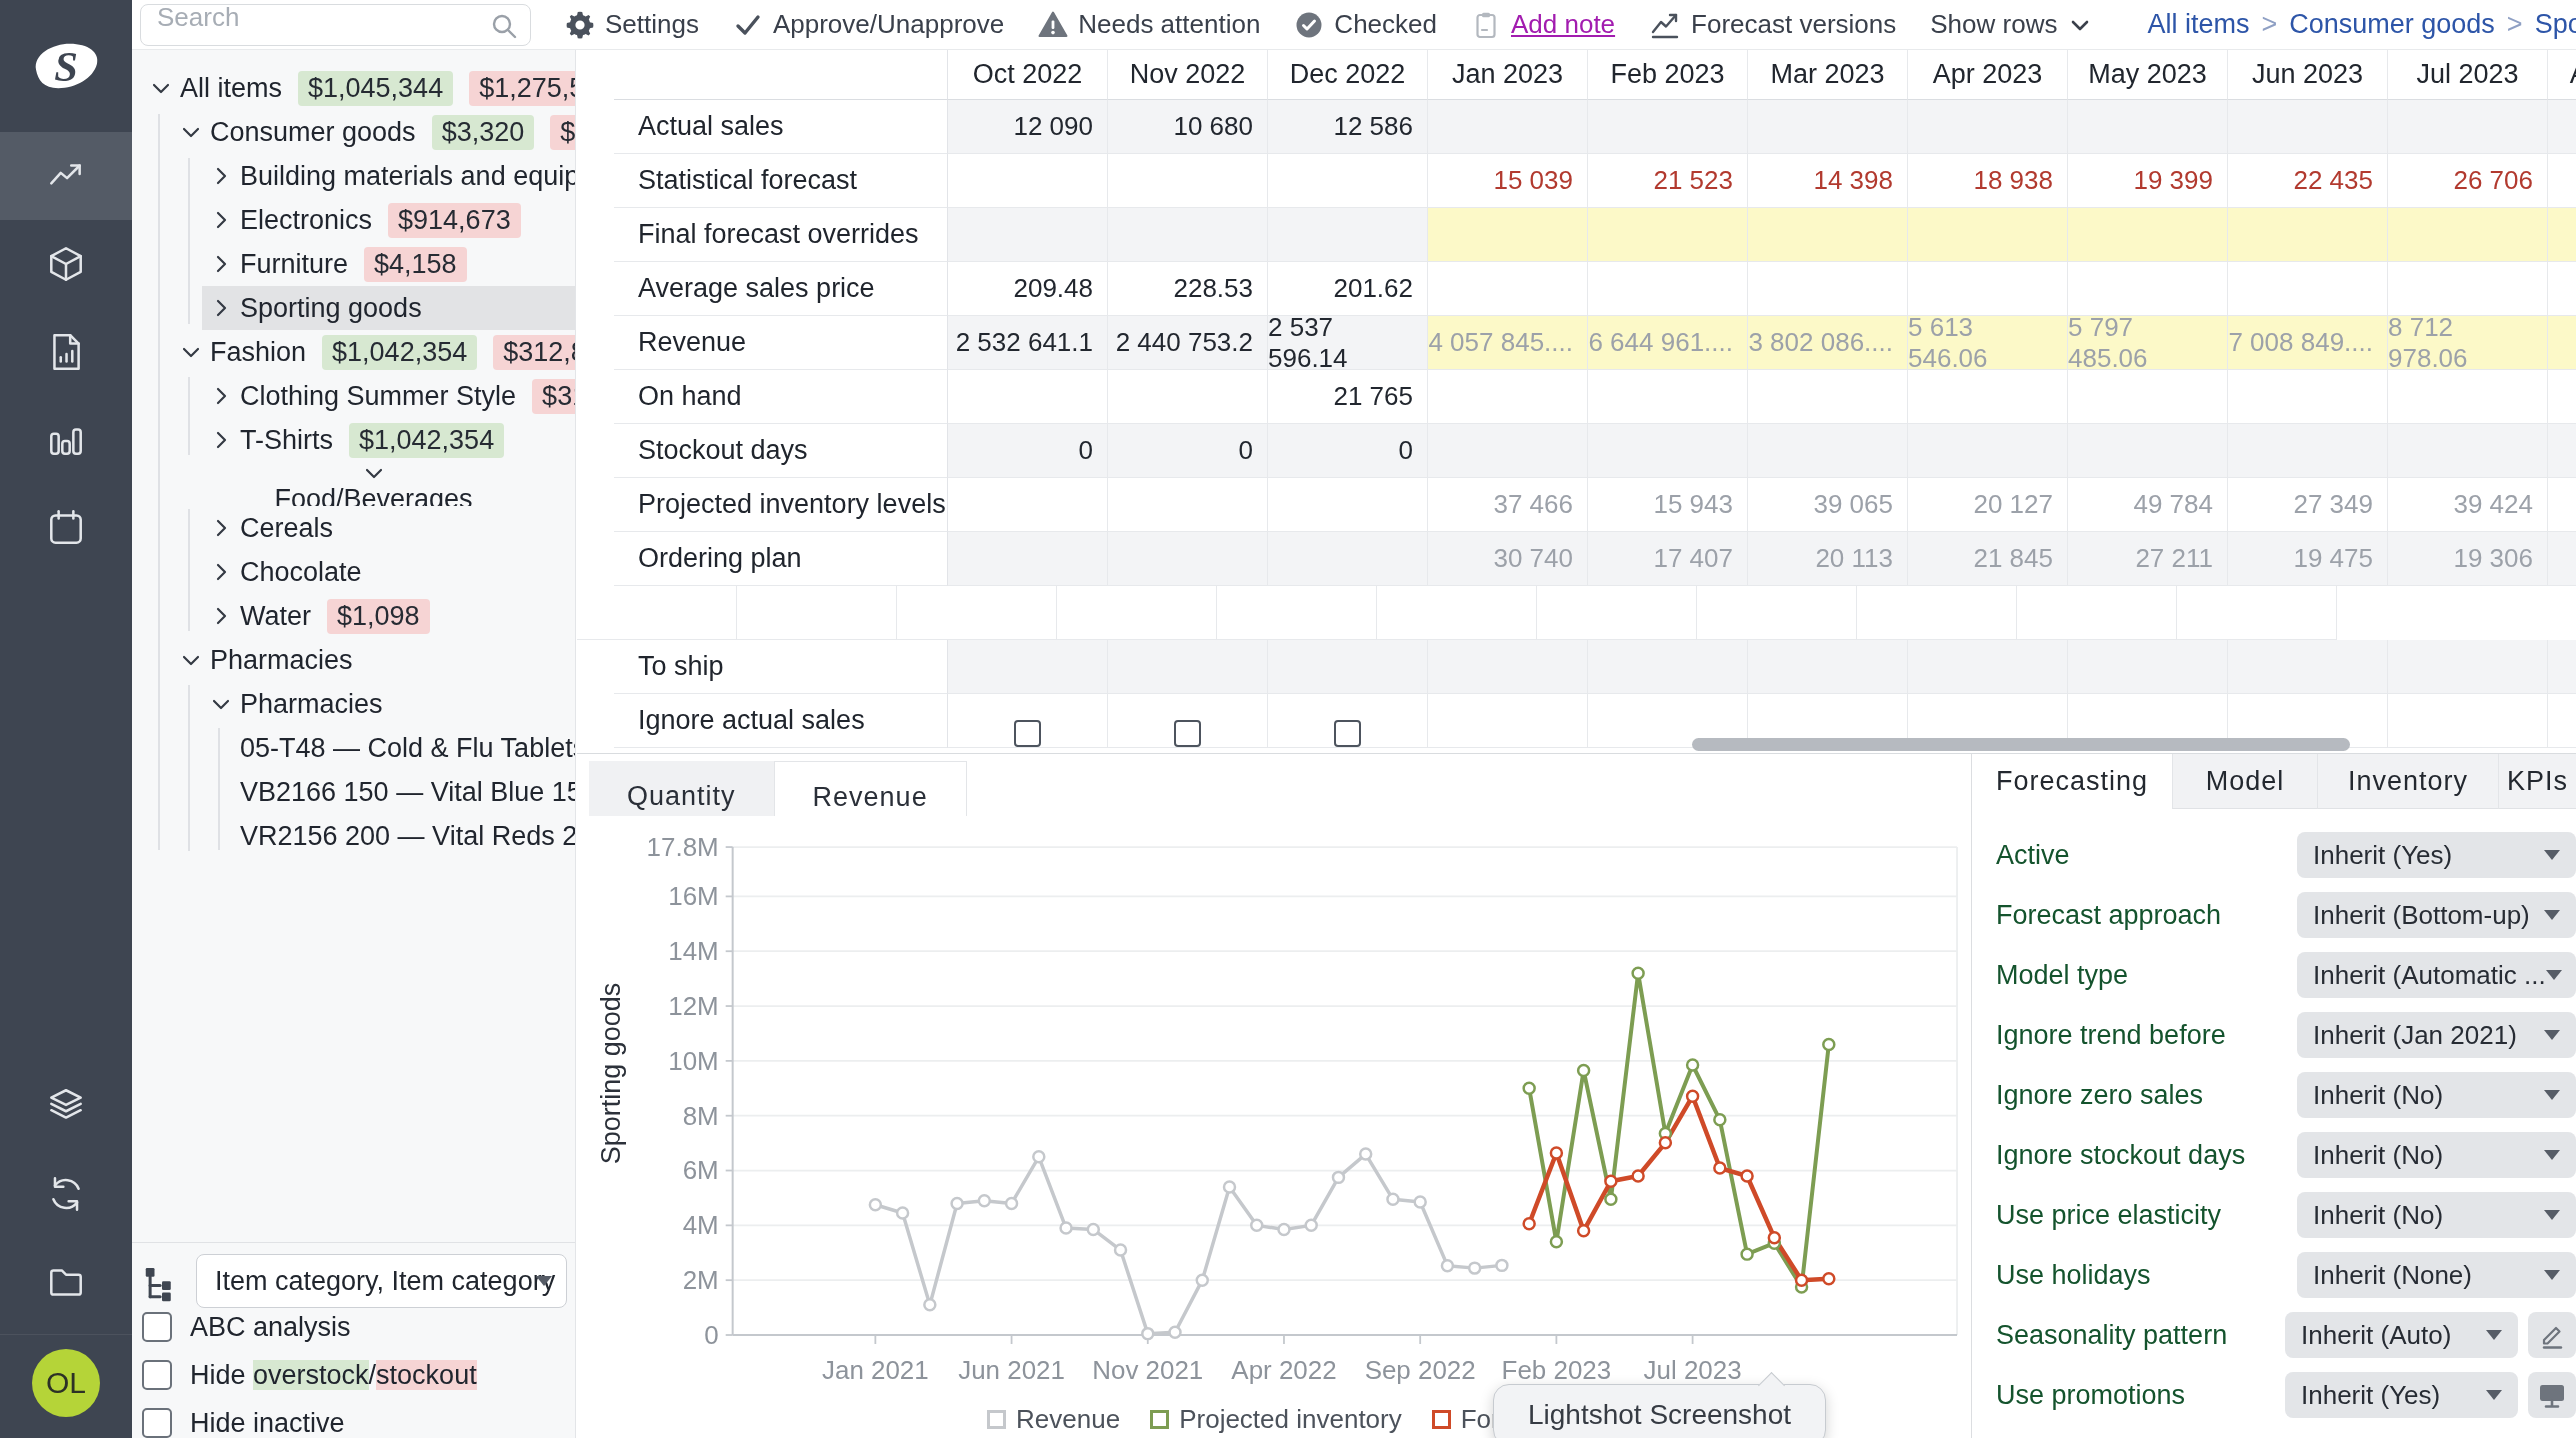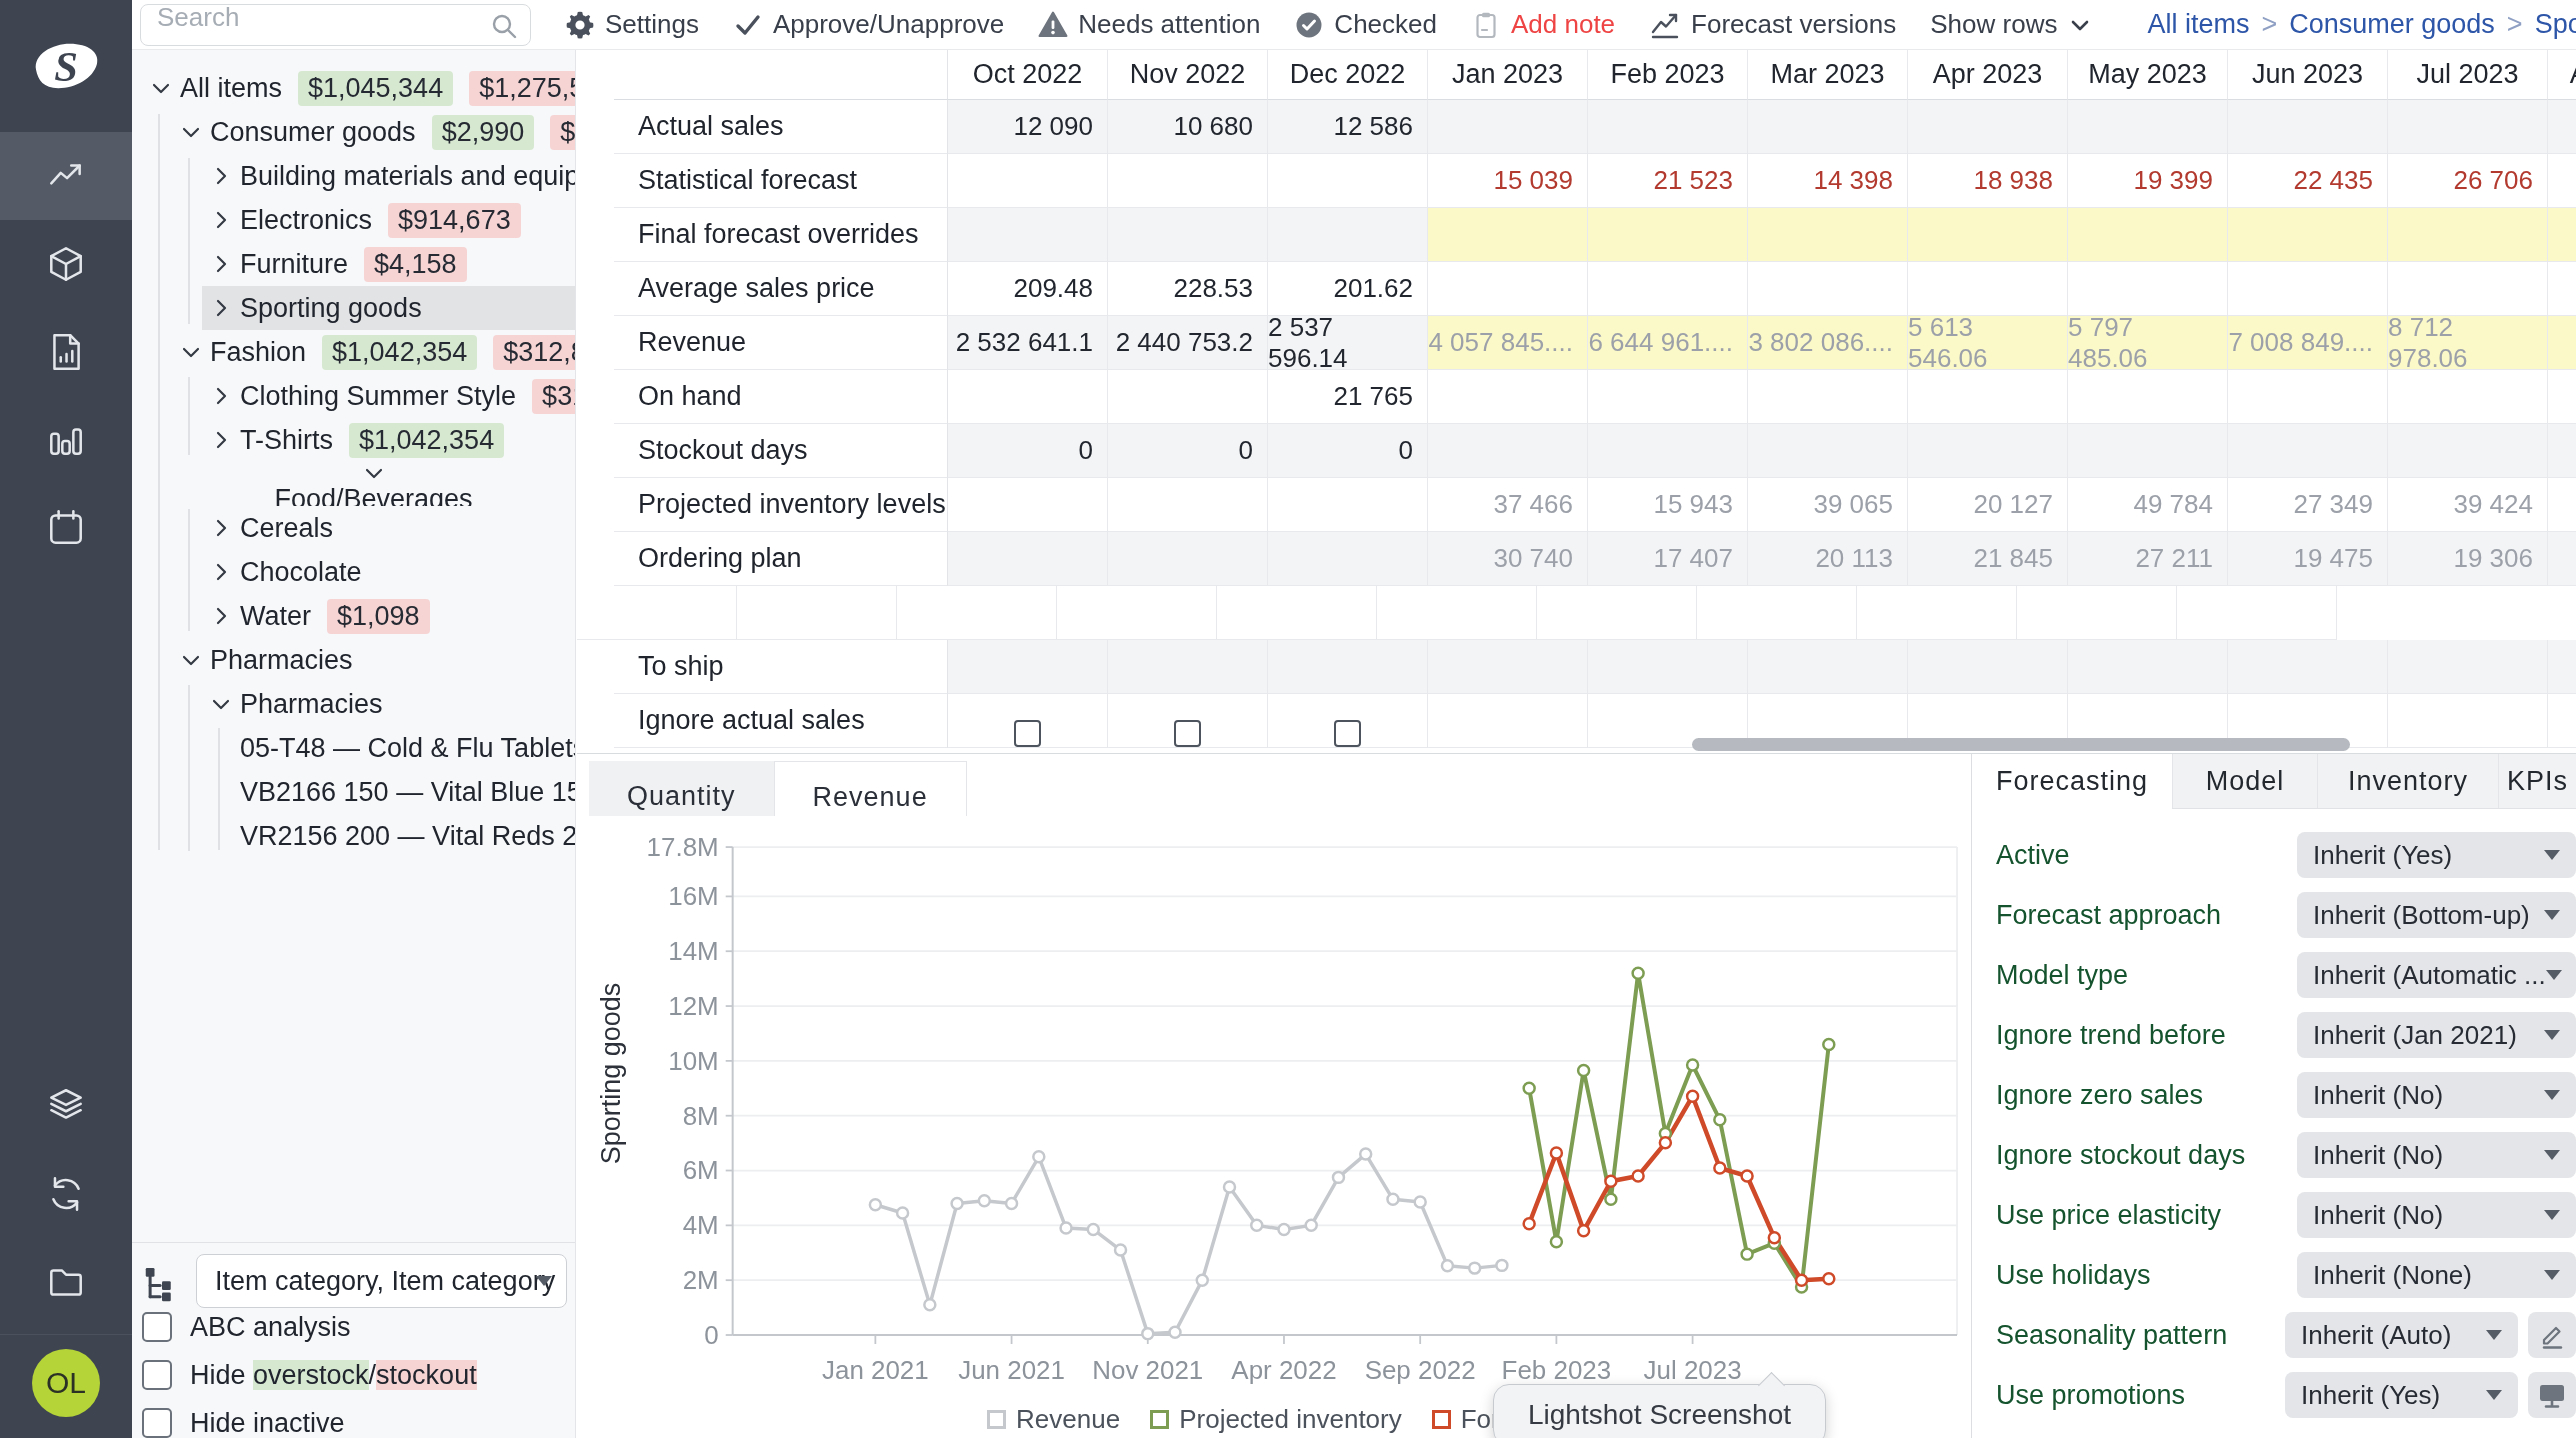--- a/index.html
+++ b/index.html
@@ -16,21 +16,21 @@
   #avatar { width:68px; height:68px; border-radius:50%; background:#b5d438; color:#2c3126; font-size:30px; display:flex; align-items:center; justify-content:center; margin:0 auto 22px; }
   .sicon { stroke:#e3e6ea; fill:none; stroke-width:2.4; stroke-linecap:round; stroke-linejoin:round; }
 
   
   #topbar { position:absolute; left:132px; top:0; right:0; height:50px; background:#fff; border-bottom:1px solid #e8eaec; display:flex; align-items:center; z-index:20; }
   #search-wrap { position:relative; margin-left:8px; }
   #search-input { width:391px; height:42px; border:1px solid #d9dcdf; border-radius:8px; font-size:26px; padding:0 50px 15px 16px; color:#4d7c0f; outline:none; font-family:inherit; background:#fff; }
   #search-input::placeholder { color:#a7adb5; }
   #search-wrap svg { position:absolute; right:12px; top:7px; }
   .tbtn { display:flex; align-items:center; gap:10px; font-size:26px; color:#3a404b; margin-left:34px; white-space:nowrap; cursor:default; }
-  .tbtn.disabled { color:#ef4444; }
+  .tbtn.disabled { color:#a21caf;text-decoration:underline; }
   .tsep { width:1px; height:32px; background:#d9dbde; margin-left:30px; }
   #breadcrumb { display:flex; align-items:center; gap:12px; font-size:27px; color:#2d55a8; margin-left:24px; white-space:nowrap; }
   #breadcrumb .bsep { color:#8fa0c4; }
 
   
   #tree-panel { position:absolute; left:132px; top:50px; width:444px; bottom:0; background:#f7f8f9; border-right:1px solid #e3e5e8; overflow:hidden; }
   #tree-items { position:absolute; left:0; top:0; right:0; padding-top:16px; }
   .trow { height:44px; display:flex; align-items:center; white-space:nowrap; overflow:hidden; font-size:27px; color:#20252e; }
   .trow.selected { background:#e2e3e5; }
   .chev { width:38px; min-width:38px; display:flex; align-items:center; justify-content:center; }
@@ -257,21 +257,21 @@
         <span class="badge green">$1,045,344</span>
         <span class="badge red">$1,275,515</span>
       </div>
       <div class="trow" style="margin-left: 40px;">
         <span class="chev">
           <svg width="22" height="22" viewBox="0 0 22 22" style="transform: rotate(90deg);">
             <polyline points="8 4 15 11 8 18" fill="none" stroke="#343a44" stroke-width="2.2" stroke-linecap="round" stroke-linejoin="round"></polyline>
           </svg>
         </span>
         <span>Consumer goods</span>
-        <span class="badge green">$2,990</span>
+        <span class="badge green">$3,320</span>
         <span class="badge red">$961</span>
       </div>
       <div class="trow" style="margin-left: 70px;">
         <span class="chev">
           <svg width="22" height="22" viewBox="0 0 22 22">
             <polyline points="8 4 15 11 8 18" fill="none" stroke="#343a44" stroke-width="2.2" stroke-linecap="round" stroke-linejoin="round"></polyline>
           </svg>
         </span>
         <span>Building materials and equipment</span>
       </div>

